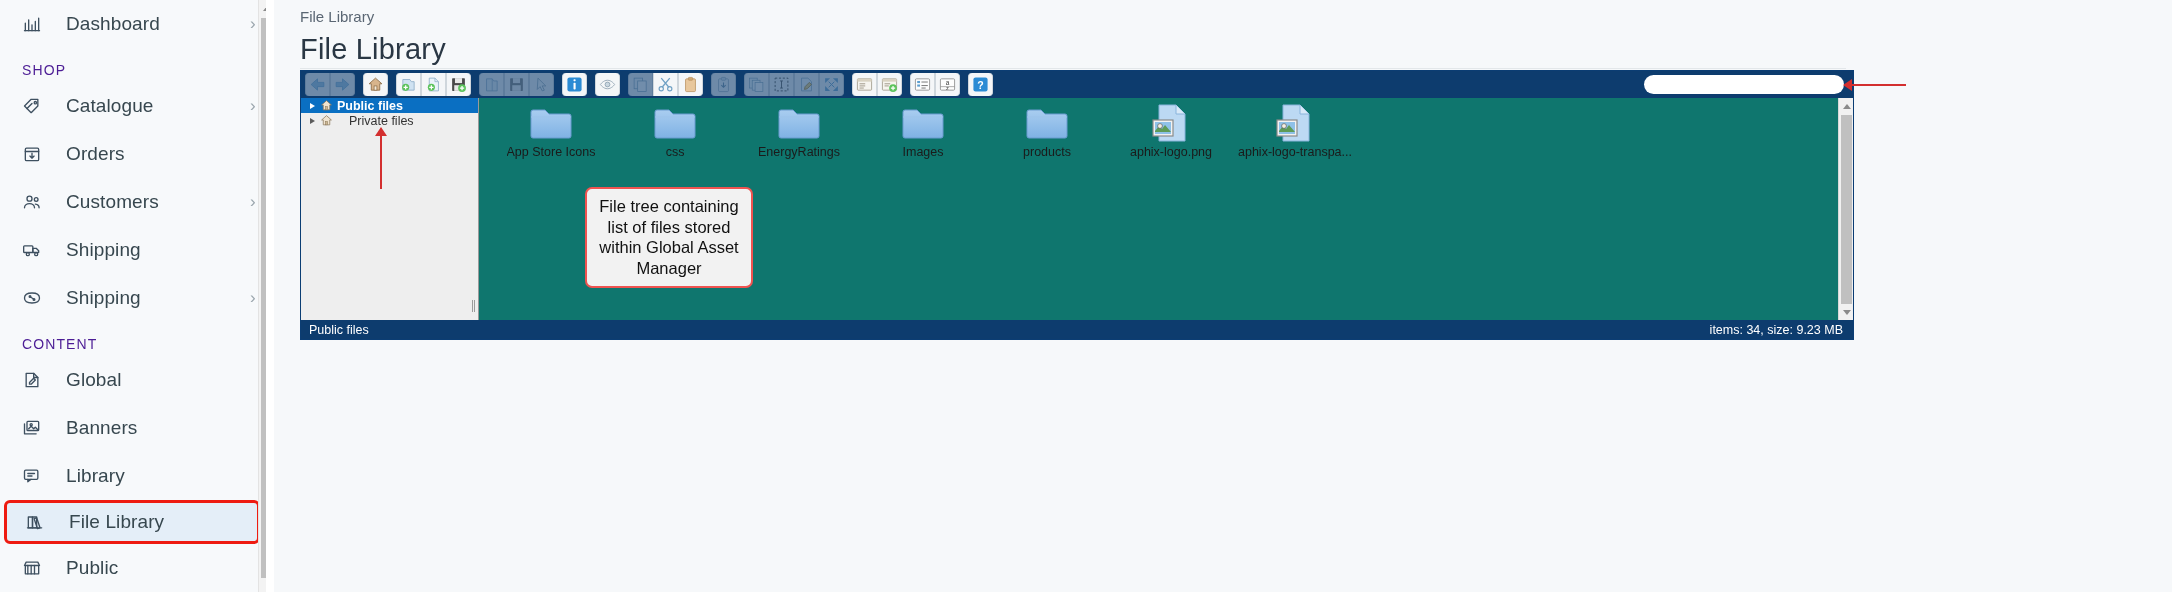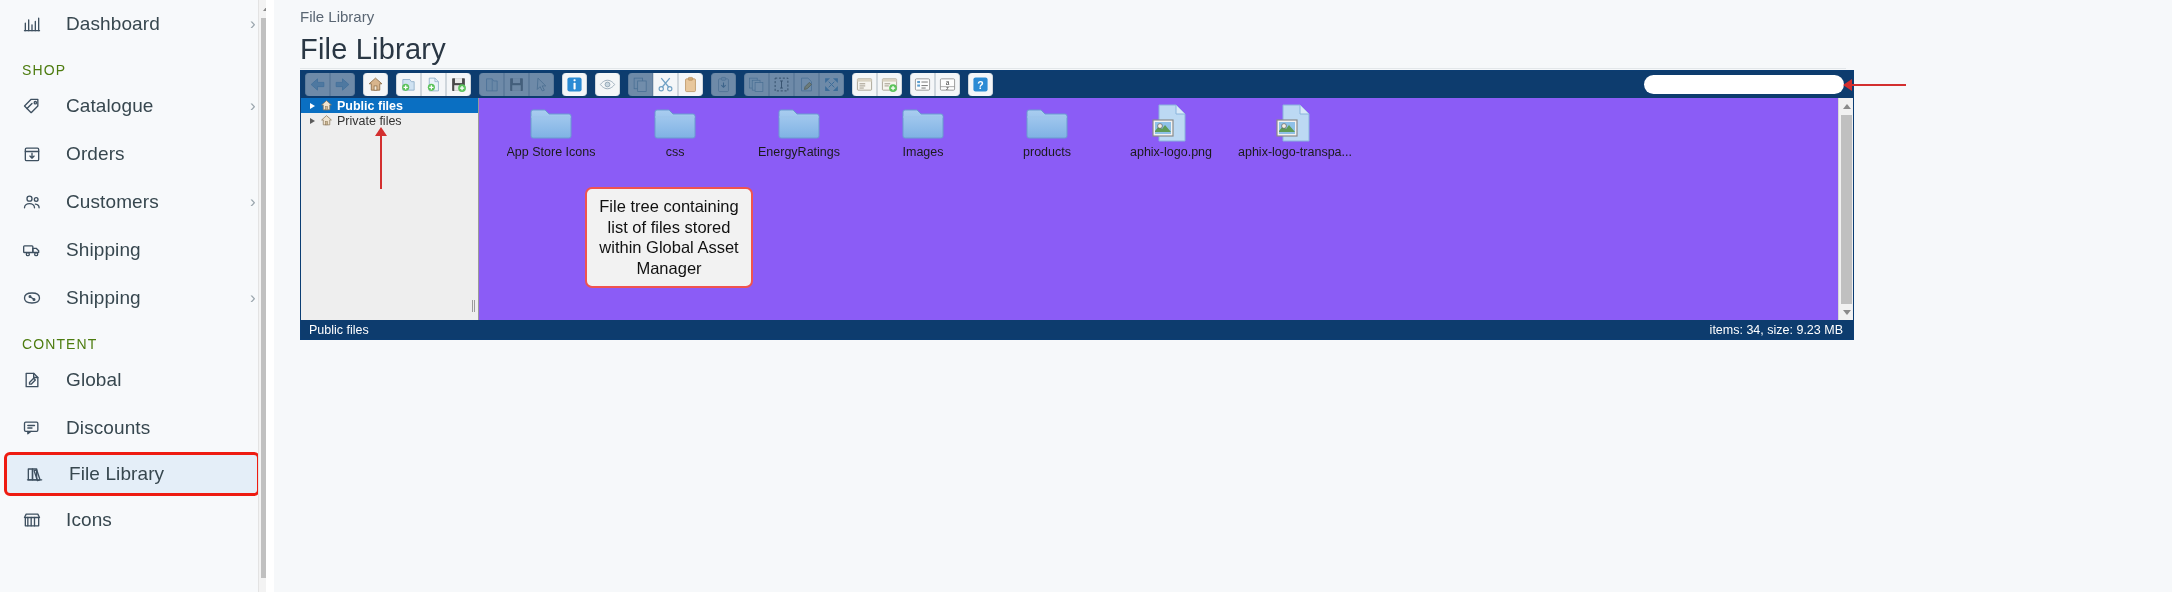--- a/index.html
+++ b/index.html
@@ -32,21 +32,21 @@
   .nav-item .chev { width: 26px; flex:0 0 26px; color:#9aa5ad; font-size:17px; text-align:center; }
   .nav-item.active { background:#e4eef8; }
   .nav-item.highlighted {
     border: 3px solid #ee1b11; border-radius: 6px;
     margin: 0 6px 0 4px; padding-left: 18px;
     height: 44px;
   }
   .nav-section {
     height: 34px; display:flex; align-items:flex-end;
     padding: 0 0 4px 22px;
-    font-size: 14px; letter-spacing: 1.1px; color:#4d7c0f;
+    font-size: 14px; letter-spacing: 1.1px; color:#4c1d95;
   }
   
   #sb-scroll { position:absolute; left:258px; top:0; width:15px; height:592px; background:#f3f3f3; border-left:1px solid #e3e3e3; }
   #sb-scroll .arrow-up { position:absolute; top:0; left:0; width:15px; height:17px; background:#f3f3f3; display:flex;align-items:center;justify-content:center; }
   #sb-scroll .tri { width:0;height:0;border-left:4px solid transparent;border-right:4px solid transparent;border-bottom:5px solid #8a8a8a; }
   #sb-scroll .thumb { position:absolute; left:2px; top:18px; width:11px; height:560px; background:#c0c0c0; }
 
   
   #content { position: absolute; left: 274px; top: 0; right: 0; height: 592px; background:#f6f8fa; }
   #page-head { position:absolute; left:26px; top:0; width:1600px; }
@@ -90,25 +90,25 @@
     width:178px; flex:0 0 178px; background:#eeeeee;
     border-right:1px solid #9a9a9a; position:relative; overflow:hidden;
   }
   .tree-row { display:flex; align-items:center; height:15px; font-size:12.5px; padding-left:6px; color:#1d1d1d; }
   .tree-row.sel { background:#0a6fc2; color:#ffffff; }
   .tree-row .tw { width:11px; flex:0 0 11px; display:flex; align-items:center; justify-content:center; }
   .tree-row .tw i { width:0;height:0;border-top:3.5px solid transparent;border-bottom:3.5px solid transparent;border-left:5px solid #5b5b5b; display:block; }
   .tree-row.sel .tw i { border-left-color:#ffffff; }
   .tree-row .ti { width:16px; flex:0 0 16px; display:flex; align-items:center; justify-content:center; }
   .tree-row .tl { padding-left:3px; white-space:nowrap; font-weight:600; }
-  .tree-row:not(.sel) .tl { font-weight:400; color:#333; }
+  .tree-row:not(.sel) .tl { font-weight:400; color:#333;margin-left:12px; }
   #tree-resizer { position:absolute; right:2px; bottom:8px; width:4px; height:12px; }
   #tree-resizer i { display:block; width:1px; height:12px; background:#9b9b9b; float:left; margin-right:1px; }
 
-  #grid-wrap { flex:1 1 auto; position:relative; background:#8b5cf6; overflow:hidden; }
+  #grid-wrap { flex:1 1 auto; position:relative; background:#0f766e; overflow:hidden; }
   #grid { display:flex; flex-wrap:wrap; align-content:flex-start; padding:6px 4px 0 10px; }
   .fitem { width:124px; height:58px; display:flex; flex-direction:column; align-items:center; }
   .fitem .ficon { height:38px; display:flex; align-items:flex-end; justify-content:center; }
   .fitem .fname {
     font-size:12.5px; color:#1b1b1b; margin-top:3px;
     max-width:122px; white-space:nowrap; overflow:hidden; text-overflow:ellipsis; text-align:center;
   }
   #grid-scroll { position:absolute; right:0; top:0; width:15px; bottom:0; background:#f1f1f1; border-left:1px solid #d8d8d8; }
   #grid-scroll .arrow { position:absolute; left:0; width:15px; height:16px; display:flex; align-items:center; justify-content:center; background:#f1f1f1; }
   #grid-scroll .arrow.up { top:0; }
@@ -215,47 +215,58 @@
               <path d="M5 4h9l5 5v11H5z"></path>
               <path d="M14 4v5h5"></path>
               <path d="M9 15l5-5 2 2-5 5H9z"></path>
             </svg>
           </span>
           <span class="nlabel">Global</span>
         </div>
         <div class="nav-item">
           <span class="nic">
             <svg width="20" height="20" viewBox="0 0 24 24" fill="none" stroke="currentColor" stroke-width="1.6" stroke-linecap="round" stroke-linejoin="round">
+              <rect x="6" y="4" width="14" height="11" rx="1"></rect>
+              <path d="M3 7v12h14"></path>
+              <circle cx="11" cy="8" r="1.3"></circle>
+              <path d="M8 13l3-3 3 3 2-2 3 3"></path>
+            </svg>
+          </span>
+          <span class="nlabel">Banners</span>
+        </div>
+        <div class="nav-item">
+          <span class="nic">
+            <svg width="20" height="20" viewBox="0 0 24 24" fill="none" stroke="currentColor" stroke-width="1.6" stroke-linecap="round" stroke-linejoin="round">
               <rect x="3" y="5" width="16" height="11" rx="1.5"></rect>
               <path d="M7 9h8M7 12h5"></path>
               <path d="M7 16v3l4-3"></path>
             </svg>
           </span>
-          <span class="nlabel">Discounts</span>
+          <span class="nlabel">Library</span>
         </div>
         <div class="nav-item active highlighted">
           <span class="nic">
             <svg width="20" height="20" viewBox="0 0 24 24" fill="none" stroke="currentColor" stroke-width="1.6" stroke-linecap="round" stroke-linejoin="round">
               <path d="M4 6h5v13H4z"></path>
               <path d="M9 6h5v13H9z"></path>
               <path d="M14 7l4 12-3 1-4-12z"></path>
               <path d="M3 19h17"></path>
             </svg>
           </span>
           <span class="nlabel">File Library</span>
         </div>
         <div class="nav-item">
           <span class="nic">
             <svg width="20" height="20" viewBox="0 0 24 24" fill="none" stroke="currentColor" stroke-width="1.6" stroke-linecap="round" stroke-linejoin="round">
               <path d="M4 9h16v10H4z"></path>
               <path d="M3 9l2-4h14l2 4"></path>
               <path d="M7 9v10M11 9v10M15 9v10"></path>
             </svg>
           </span>
-          <span class="nlabel">Icons</span>
+          <span class="nlabel">Public</span>
         </div>
       </div>
     <div id="sb-scroll">
       <div class="arrow-up">
           <span class="tri"></span>
         </div>
       <div class="thumb"></div>
     </div>
   </div>
 

